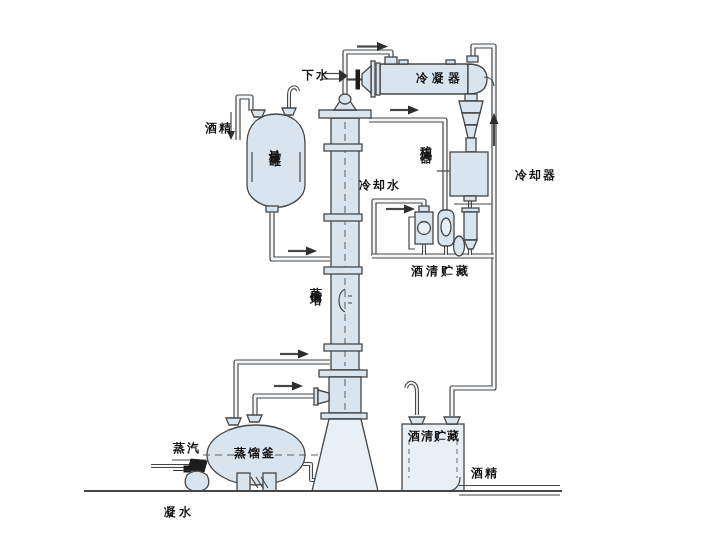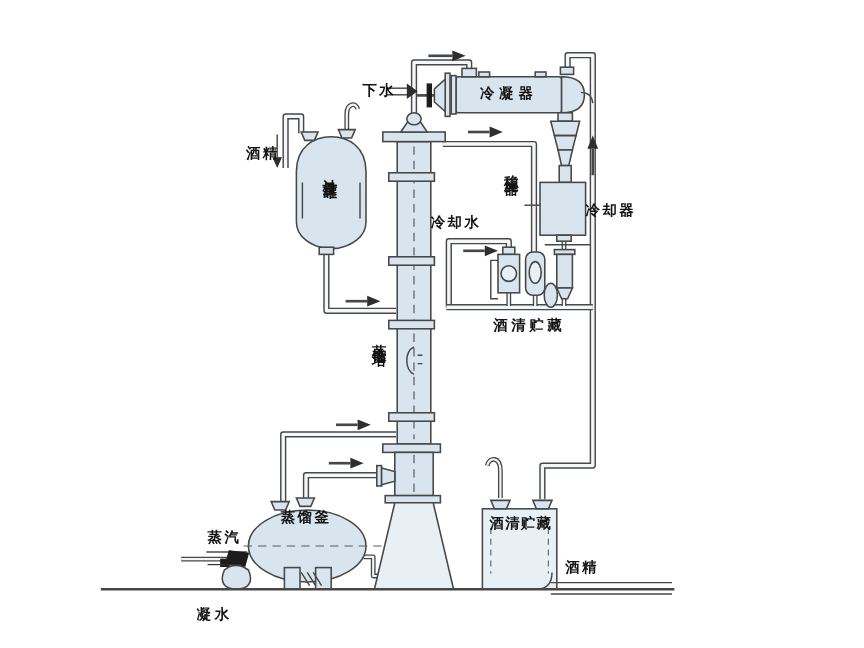--- a/index.html
+++ b/index.html
@@ -203,26 +203,26 @@
         <polygon class="arr" points="489.5,124 494,113 498.5,124"></polygon>
     <line class="ln" x1="322" y1="73.5" x2="340" y2="73.5"></line>
     <line class="ln" x1="322" y1="79" x2="340" y2="79"></line>
     <polygon class="arr" points="339,69.5 348,76 339,82.5"></polygon>
     <line class="ln" x1="231" y1="112" x2="231" y2="132"></line>
         <polygon class="arr" points="227,131 231,140 235,131"></polygon>
   </g>
 </svg>
 
 <div class="lbl ls2" style="left:302px;top:69px">下水</div>
-<div class="lbl ls4" style="left:400px;top:72px">冷凝器</div>
+<div class="lbl ls4" style="left:416px;top:72px">冷凝器</div>
 <div class="lbl ls2" style="left:205px;top:122px">酒精</div>
 <div class="lbl v" style="left:267px;top:139px">计量罐</div>
 <div class="lbl v" style="left:418px;top:136px">稳压器</div>
-<div class="lbl ls2" style="left:488px;top:169px">冷却器</div>
+<div class="lbl ls2" style="left:515px;top:169px">冷却器</div>
 <div class="lbl ls2" style="left:359px;top:179px">冷却水</div>
 <div class="lbl ls3" style="left:411px;top:265px">酒清贮藏</div>
 <div class="lbl v" style="left:308px;top:277px">蒸馏塔</div>
-<div class="lbl ls2" style="left:234px;top:425px">蒸馏釜</div>
+<div class="lbl ls2" style="left:234px;top:447px">蒸馏釜</div>
 <div class="lbl ls2 underline" style="left:173px;top:442px">蒸汽</div>
 <div class="lbl ls1" style="left:408px;top:430px">酒清贮藏</div>
 <div class="lbl ls2" style="left:471px;top:467px">酒精</div>
 <div class="lbl ls3" style="left:164px;top:506px">凝水</div>
 </div>
 
 </body></html>

